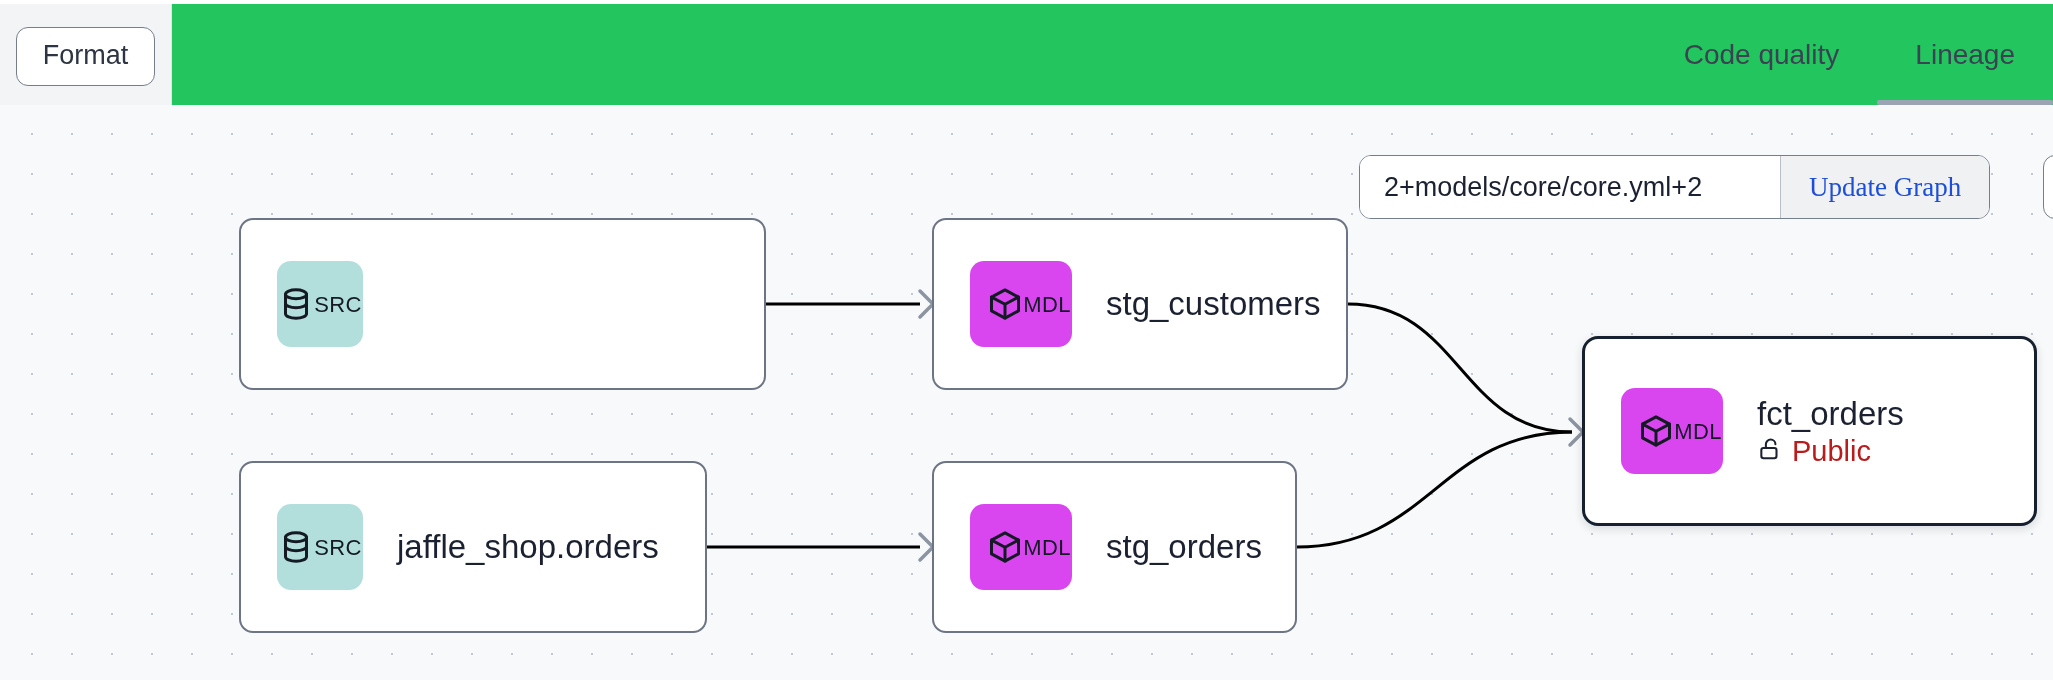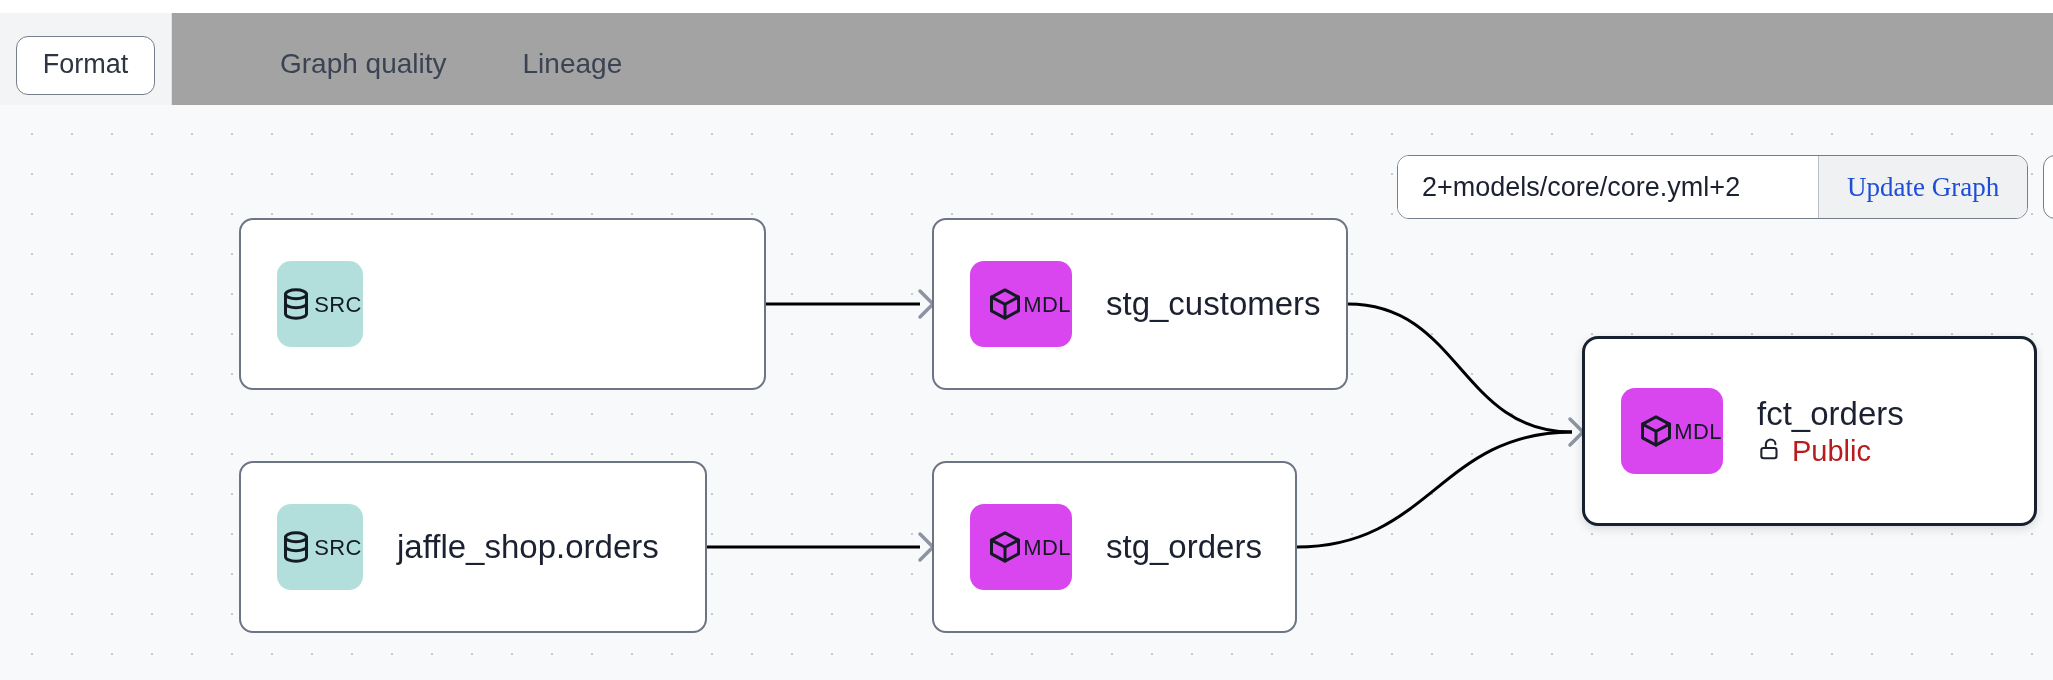--- a/index.html
+++ b/index.html
@@ -11,27 +11,28 @@
     width: 2053px;
     height: 680px;
     overflow: hidden;
     font-family: "Liberation Sans", sans-serif;
     -webkit-font-smoothing: antialiased;
   }
 
   
   .toolbar {
     position: absolute;
-    left: 0; top: 13px;
+    left: 0; top: 4px;
     width: 2053px;
     height: 105px;
-    background: #a3a3a3;
+    background: #22c55e;
     box-sizing: border-box;
     display: flex;
     align-items: flex-start;
+    justify-content: space-between;
   }
   .toolbar-left {
     width: 172px;
     height: 105px;
     display: flex;
     align-items: center;
     justify-content: center;
     background: #f2f4f6;
     border-right: 1px solid #dfe3e8;
     box-sizing: border-box;
@@ -203,21 +204,21 @@
 </style>
 </head>
 <body>
 
 <div class="toolbar">
   <div class="toolbar-left">
     <button class="format-button">Format</button>
   </div>
   <div class="toolbar-tabs">
     <div class="tab">
-      <span>Graph quality</span>
+      <span>Code quality</span>
     </div>
     <div class="tab active">
       <span>Lineage</span>
     </div>
   </div>
 </div>
 
 <div class="canvas">
 
   <svg class="edge-layer" viewBox="0 0 2053 575" width="2053" height="575">
@@ -321,20 +322,20 @@
           <svg width="26" height="26" viewBox="0 0 24 24" fill="none" stroke="#1b2130" stroke-width="1.9" stroke-linecap="round" stroke-linejoin="round">
             <rect x="4" y="11" width="14" height="9.5" rx="2"></rect>
             <path d="M8.2 11 V7.6 C8.2 5.2 10.2 3.3 12.6 3.3 C15 3.3 17 5.2 17 7.6"></path>
           </svg>
         </span>
         <span class="node-meta-text">Public</span>
       </div>
     </div>
   </div>
 
-  <div class="graph-control" style="left:1359px; top:50px;margin-left:38px;">
+  <div class="graph-control" style="left:1359px; top:50px;">
     <input class="selector-input" type="text" value="2+models/core/core.yml+2" style="">
     <button class="update-button">Update Graph</button>
   </div>
 
   <div class="side-panel-edge" style="left:2043px; top:50px; width:120px;"></div>
 
 </div>
 
 </body></html>

